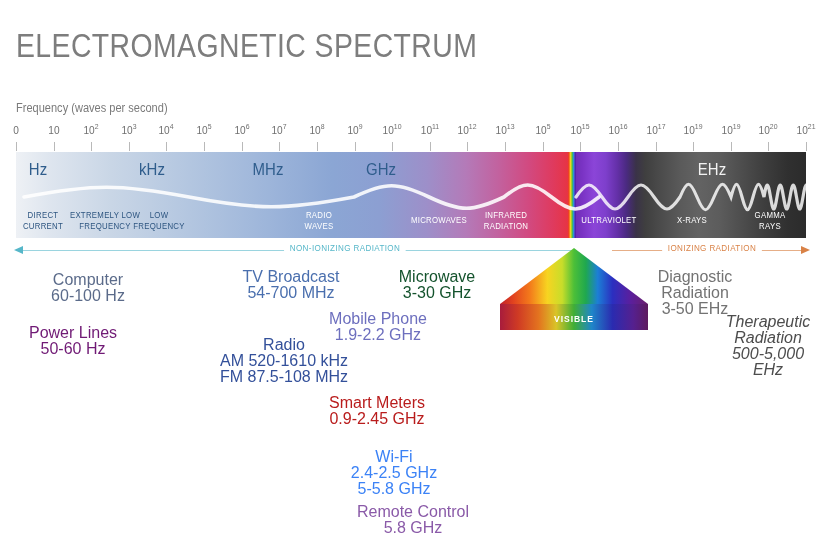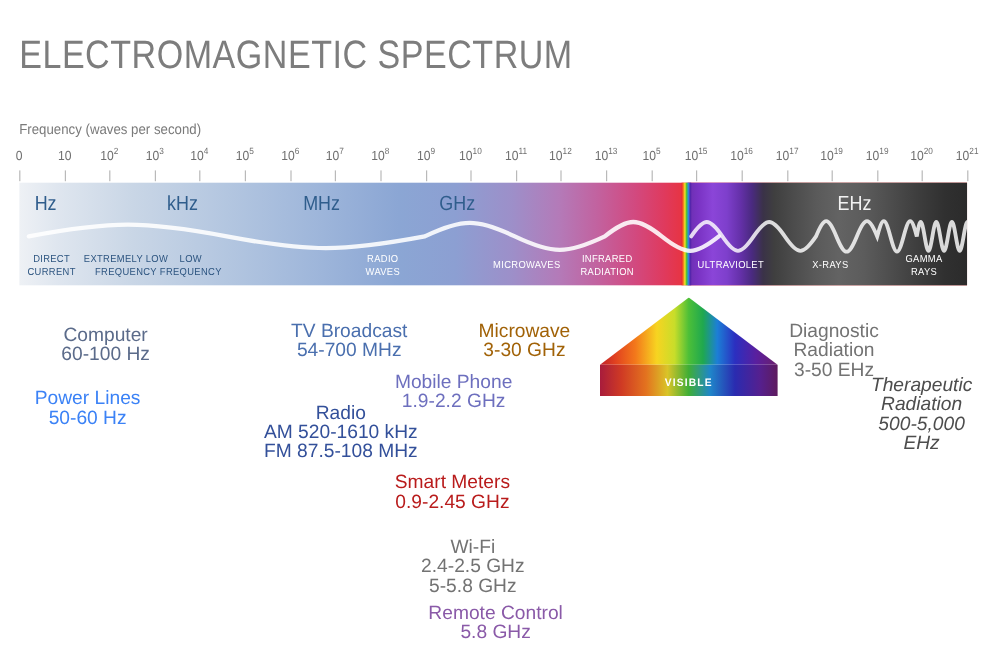--- a/index.html
+++ b/index.html
@@ -207,20 +207,28 @@
         <div class="bandlabel" style="left: 423px; top: 63px;">MICROWAVES</div>
         <div class="bandlabel" style="left: 490px; top: 58px;">INFRARED
 RADIATION</div>
         <div class="bandlabel" style="left: 593px; top: 63px;">ULTRAVIOLET</div>
         <div class="bandlabel" style="left: 676px; top: 63px;">X-RAYS</div>
         <div class="bandlabel" style="left: 754px; top: 58px;">GAMMA
 RAYS</div>
       </div>
   </div>
 
+  <div class="arrowrow">
+    <div class="arrowline" id="noniz-line" style="left: 22px; width: 550px; background: rgb(86, 183, 201); opacity: 0.6;"></div>
+    <div class="arrowhead" id="noniz-head" style="left: 14px; border-top: 4px solid transparent; border-bottom: 4px solid transparent; border-right: 9px solid rgb(86, 183, 201);"></div>
+    <div class="arrowtxt" id="noniz-txt" style="left: 345px; color: rgb(86, 183, 201); background: rgb(255, 255, 255); padding: 0px 6px;">NON-IONIZING RADIATION</div>
+    <div class="arrowline" id="ioniz-line" style="left: 612px; width: 190px; background: rgb(217, 130, 71); opacity: 0.65;"></div>
+    <div class="arrowhead" id="ioniz-head" style="left: 801px; border-top: 4px solid transparent; border-bottom: 4px solid transparent; border-left: 9px solid rgb(217, 130, 71);"></div>
+    <div class="arrowtxt" id="ioniz-txt" style="left: 712px; color: rgb(217, 130, 71); background: rgb(255, 255, 255); padding: 0px 6px;">IONIZING RADIATION</div>
+  </div>
 
   <div class="visible-wrap">
     <svg width="200" height="86" viewBox="0 0 200 86">
       <defs>
         <linearGradient id="rainbowFan" x1="0" y1="0" x2="1" y2="0">
           <stop offset="0%" stop-color="#c0202a"></stop>
           <stop offset="9%" stop-color="#e2431f"></stop>
           <stop offset="20%" stop-color="#f3791b"></stop>
           <stop offset="32%" stop-color="#f7d421"></stop>
           <stop offset="42%" stop-color="#c8dd2a"></stop>
@@ -245,37 +253,37 @@
       </defs>
       <polygon points="98,0 24,56 172,56" fill="url(#rainbowFan)"></polygon>
       <rect x="24" y="56" width="148" height="26" fill="url(#rainbowFan2)"></rect>
     </svg>
     <div class="visible-label">VISIBLE</div>
   </div>
 
   <div id="anno-holder">
       <div class="anno" style="left: 88px; top: 272px; color: rgb(91, 107, 138);">Computer
 60-100 Hz</div>
-      <div class="anno" style="left: 73px; top: 325px; color: #3b82f6;">Power Lines
+      <div class="anno" style="left: 73px; top: 325px; color: #701a75;">Power Lines
 50-60 Hz</div>
       <div class="anno" style="left: 291px; top: 269px; color: rgb(74, 111, 174);">TV Broadcast
 54-700 MHz</div>
       <div class="anno" style="left: 284px; top: 337px; color: rgb(51, 80, 154);">Radio
 AM 520-1610 kHz
 FM 87.5-108 MHz</div>
       <div class="anno" style="left: 378px; top: 311px; color: rgb(109, 111, 190);">Mobile Phone
 1.9-2.2 GHz</div>
       <div class="anno" style="left: 377px; top: 395px; color: #b91c1c;">Smart Meters
 0.9-2.45 GHz</div>
-      <div class="anno" style="left: 394px; top: 449px; color: #737373;">Wi-Fi
+      <div class="anno" style="left: 394px; top: 449px; color: #3b82f6;">Wi-Fi
 2.4-2.5 GHz
 5-5.8 GHz</div>
       <div class="anno" style="left: 413px; top: 504px; color: rgb(138, 90, 168);">Remote Control
 5.8 GHz</div>
-      <div class="anno" style="left: 437px; top: 269px; color: #a16207; text-align: center;">Microwave
+      <div class="anno" style="left: 437px; top: 269px; color: #14532d; text-align: center;">Microwave
 3-30 GHz</div>
       <div class="anno" style="left: 695px; top: 269px; color: rgb(115, 115, 115);">Diagnostic Radiation
 3-50 EHz</div>
       <div class="anno" style="left: 768px; top: 314px; color: rgb(77, 77, 77); font-style: italic;">Therapeutic
 Radiation
 500-5,000 EHz</div>
     </div>
 </div>
 
 </body></html>

